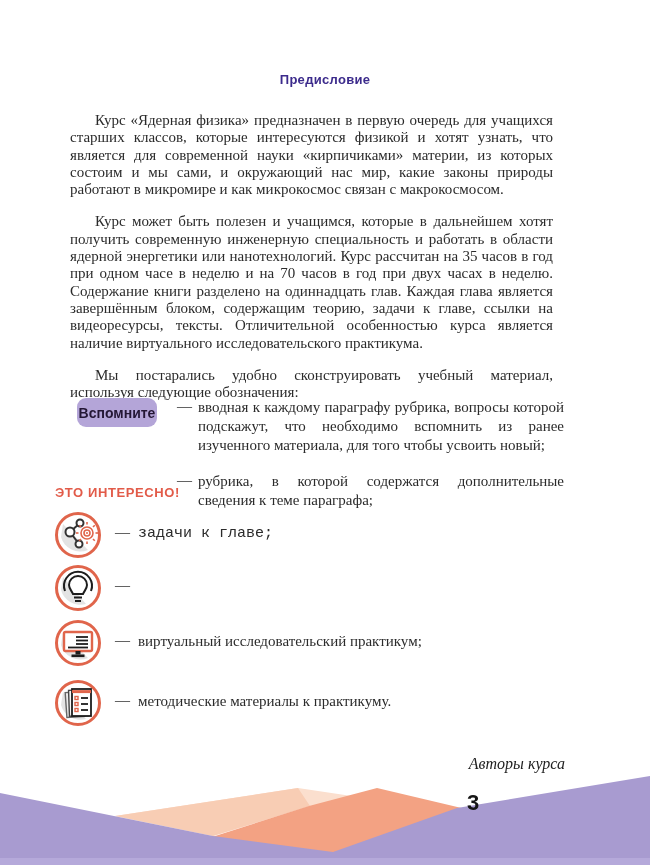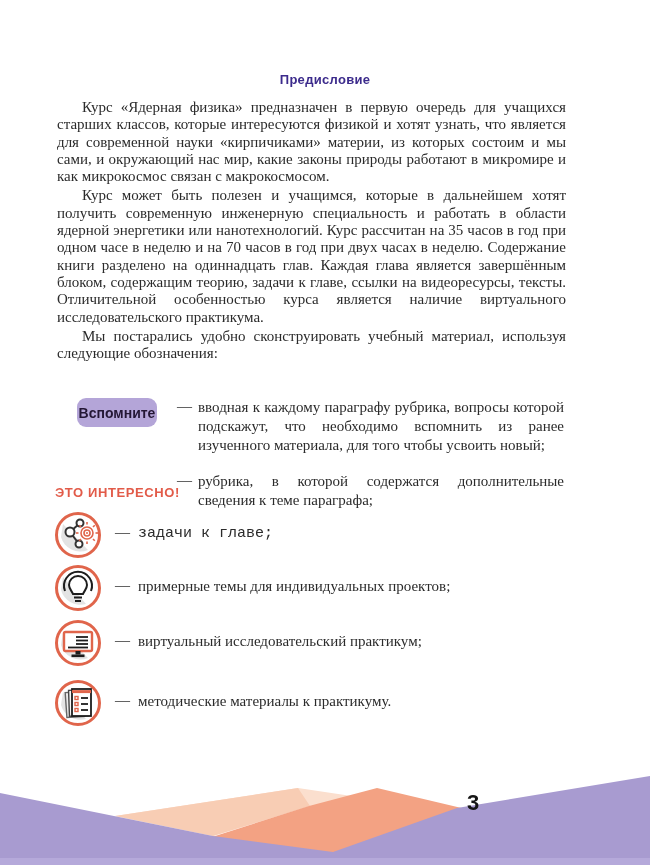--- a/index.html
+++ b/index.html
@@ -9,21 +9,21 @@
   }
   .title{
     position:absolute;top:72px;left:0;width:650px;text-align:center;
     font-family:"Liberation Sans", sans-serif;font-weight:bold;
     font-size:13px;color:#3c2b8c;letter-spacing:.3px;
   }
   .body-text{
     position:absolute;top:97px;left:55px;width:513px;
     font-size:15px;line-height:17.3px;text-align:justify;
   }
-  .body-text p{margin:2px;text-indent:25px;}
+  .body-text p{margin:15px;text-indent:25px;}
   .legend-row{position:absolute;left:0;width:650px;}
   .rubric-text{
     position:absolute;left:198px;width:366px;
     font-size:15px;line-height:19px;text-align:justify;
   }
   .dash{
     position:absolute;font-size:15px;color:#2b2b2b;
   }
   .badge{
     position:absolute;left:77px;top:0;width:80px;height:29px;
@@ -115,21 +115,20 @@
       <svg width="48" height="48" viewBox="0 0 48 48">
         <circle cx="24" cy="24" r="21.5" fill="#ffffff" stroke="#e0654b" stroke-width="3"></circle>
         <path d="M9,13 L32,40 A20,20 0 0 1 7,26 Z" fill="#cccccc" opacity="0.55"></path>
         <path d="M11,27 A14,14 0 1 1 37,27" fill="none" stroke="#1d1d1d" stroke-width="2"></path>
         <path d="M24,12 a9,9 0 0 1 9,9 c0,4 -3,6 -4,9 h-10 c-1,-3 -4,-5 -4,-9 a9,9 0 0 1 9,-9 z" fill="#fff" stroke="#1d1d1d" stroke-width="2"></path>
         <line x1="20" y1="33.5" x2="28" y2="33.5" stroke="#1d1d1d" stroke-width="2"></line>
         <line x1="21" y1="37" x2="27" y2="37" stroke="#1d1d1d" stroke-width="2"></line>
       </svg>
     </span>
     <span class="dash" style="left:115px;top:13px;">—</span>
-    <div class="icon-text" style="top:13px;">примерные темы для индивидуальных проектов;</div>
   </div>
 
   <div class="legend-row" style="top:619px;height:48px;">
     <span class="icon-wrap">
       <svg width="48" height="48" viewBox="0 0 48 48">
         <circle cx="24" cy="24" r="21.5" fill="#ffffff" stroke="#e0654b" stroke-width="3"></circle>
         <path d="M9,13 L34,39 A20,20 0 0 1 7,26 Z" fill="#cccccc" opacity="0.55"></path>
         <rect x="10" y="13" width="28" height="19" rx="1.5" fill="#ffffff" stroke="#e0654b" stroke-width="2.4"></rect>
         <g stroke="#1d1d1d" stroke-width="1.8">
           <line x1="22" y1="18" x2="34" y2="18"></line>
@@ -161,20 +160,21 @@
           <line x1="27" y1="19" x2="34" y2="19" stroke="#1d1d1d" stroke-width="1.8"></line>
           <line x1="27" y1="25" x2="34" y2="25" stroke="#1d1d1d" stroke-width="1.8"></line>
           <line x1="27" y1="31" x2="34" y2="31" stroke="#1d1d1d" stroke-width="1.8"></line>
         </g>
       </svg>
     </span>
     <span class="dash" style="left:115px;top:13px;">—</span>
     <div class="icon-text" style="top:13px;">методические материалы к практикуму.</div>
   </div>
 
+  <div class="signature">Авторы курса</div>
 
   <div class="page-number">3</div>
 
   <svg class="footer-art" viewBox="0 0 650 90" preserveAspectRatio="none">
     <polygon points="115,41 298,13 385,26 310,31 213,61" fill="#fbdfce"></polygon>
     <polygon points="115,41 298,13 310,31 213,61" fill="#f8cdb4"></polygon>
     <polygon points="309,31 377,13 470,35 333,78 212,62" fill="#f3a283"></polygon>
     <polygon points="0,18 213,61 333,77 457,33 650,1 650,90 0,90" fill="#a89bd0"></polygon>
     <rect x="0" y="83" width="650" height="7" fill="#b5a9da"></rect>
   </svg>

